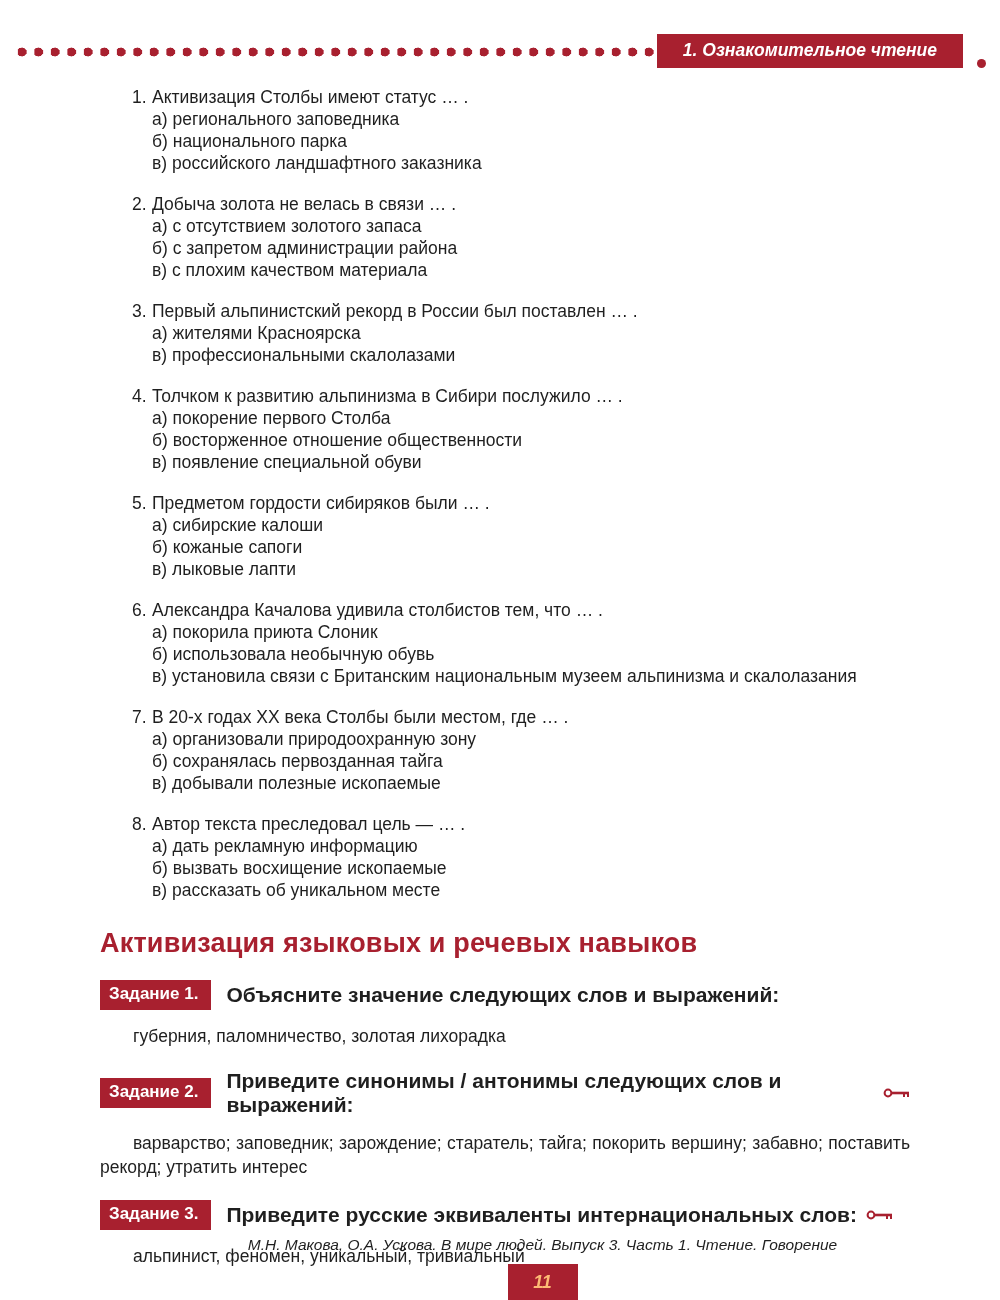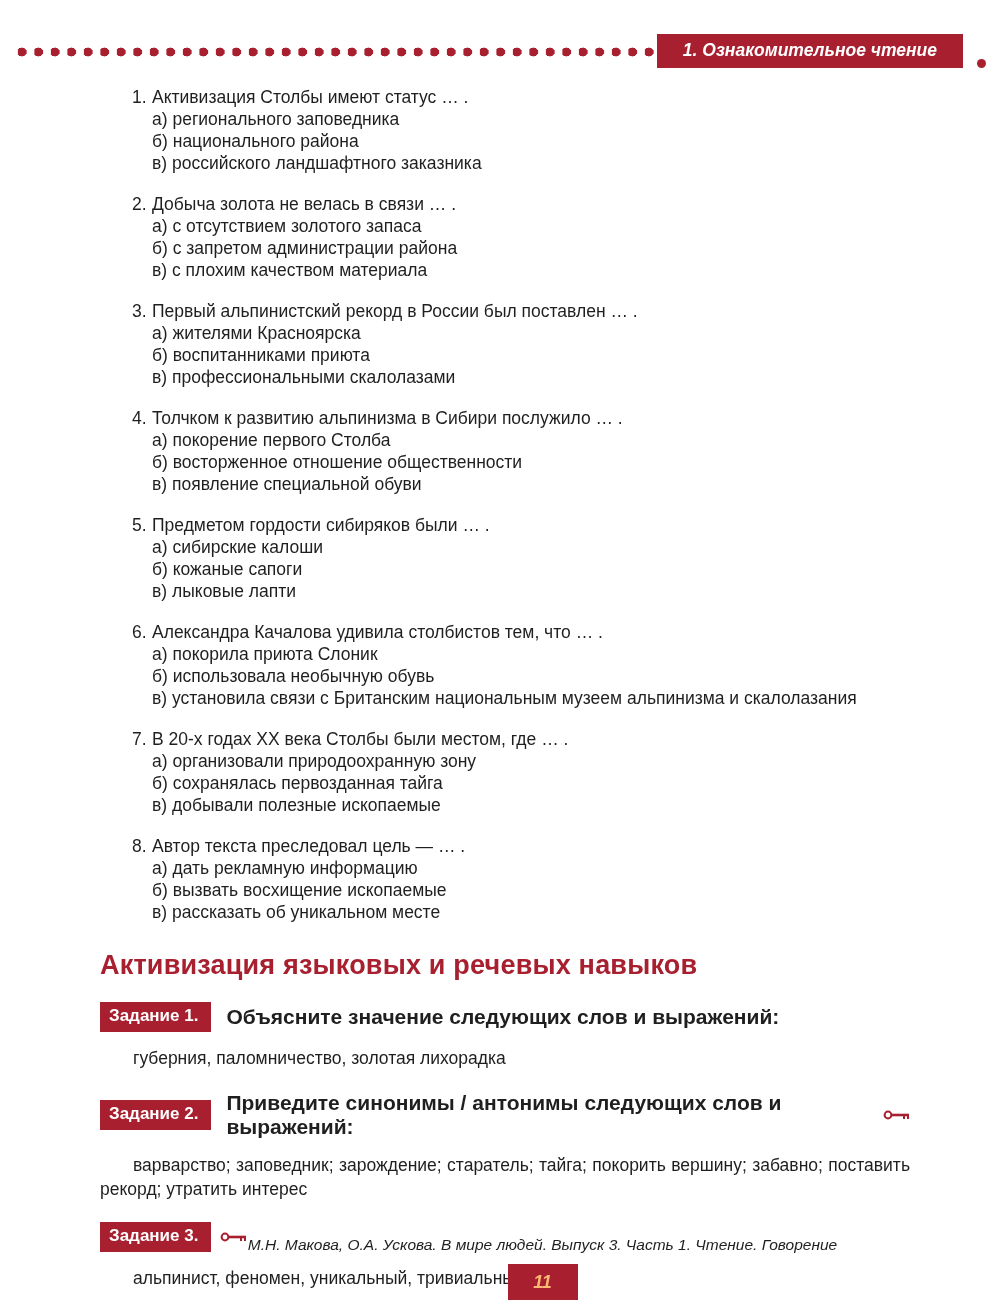--- a/index.html
+++ b/index.html
@@ -136,37 +136,36 @@
     <div class="chapter-badge">1. Ознакомительное чтение</div>
     <div class="dot-after"></div>
   </div>
 
   <div class="main">
 
     <section class="question">
       <span class="q-num">1.</span>
       <div class="q-text">Активизация Столбы имеют статус … .</div>
       <div class="q-opt">а) регионального заповедника</div>
-      <div class="q-opt">б) национального района</div>
+      <div class="q-opt">б) национального парка</div>
       <div class="q-opt">в) российского ландшафтного заказника</div>
     </section>
 
     <section class="question">
       <span class="q-num">2.</span>
       <div class="q-text">Добыча золота не велась в связи … .</div>
       <div class="q-opt">а) с отсутствием золотого запаса</div>
       <div class="q-opt">б) с запретом администрации района</div>
       <div class="q-opt">в) с плохим качеством материала</div>
     </section>
 
     <section class="question">
       <span class="q-num">3.</span>
       <div class="q-text">Первый альпинистский рекорд в России был поставлен … .</div>
       <div class="q-opt">а) жителями Красноярска</div>
-      <div class="q-opt">б) воспитанниками приюта</div>
       <div class="q-opt">в) профессиональными скалолазами</div>
     </section>
 
     <section class="question">
       <span class="q-num">4.</span>
       <div class="q-text">Толчком к развитию альпинизма в Сибири послужило … .</div>
       <div class="q-opt">а) покорение первого Столба</div>
       <div class="q-opt">б) восторженное отношение общественности</div>
       <div class="q-opt">в) появление специальной обуви</div>
     </section>
@@ -220,20 +219,21 @@
           <line x1="8.6" y1="6" x2="26" y2="6" stroke="#A8202F" stroke-width="2.6"></line>
           <line x1="21" y1="6" x2="21" y2="10" stroke="#A8202F" stroke-width="2"></line>
           <line x1="25" y1="6" x2="25" y2="10" stroke="#A8202F" stroke-width="2"></line>
         </svg>
       </span>
     </div>
     <p class="task-body justify">варварство; заповедник; зарождение; старатель; тайга; покорить вершину; забавно; поставить рекорд; утратить интерес</p>
 
     <div class="task-row">
       <span class="task-badge">Задание 3.</span>
+      <span class="task-title">Приведите русские эквиваленты интернациональных слов:</span>
       <span class="key-icon">
         <svg width="27" height="12" viewBox="0 0 27 12">
           <circle cx="5" cy="6" r="3.4" fill="none" stroke="#A8202F" stroke-width="2"></circle>
           <line x1="8.6" y1="6" x2="26" y2="6" stroke="#A8202F" stroke-width="2.6"></line>
           <line x1="21" y1="6" x2="21" y2="10" stroke="#A8202F" stroke-width="2"></line>
           <line x1="25" y1="6" x2="25" y2="10" stroke="#A8202F" stroke-width="2"></line>
         </svg>
       </span>
     </div>
     <p class="task-body">альпинист, феномен, уникальный, тривиальный</p>

